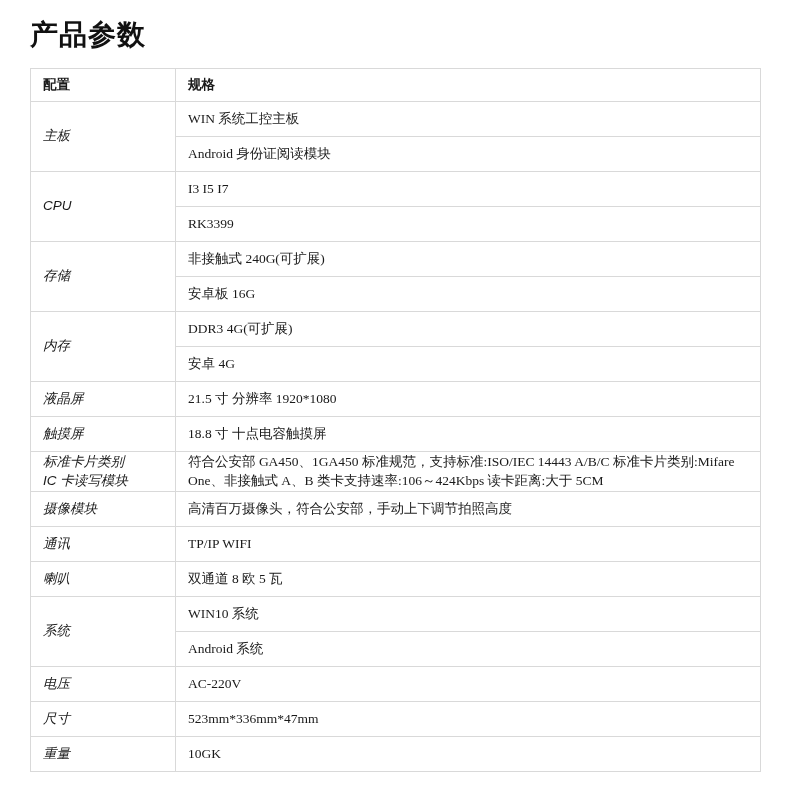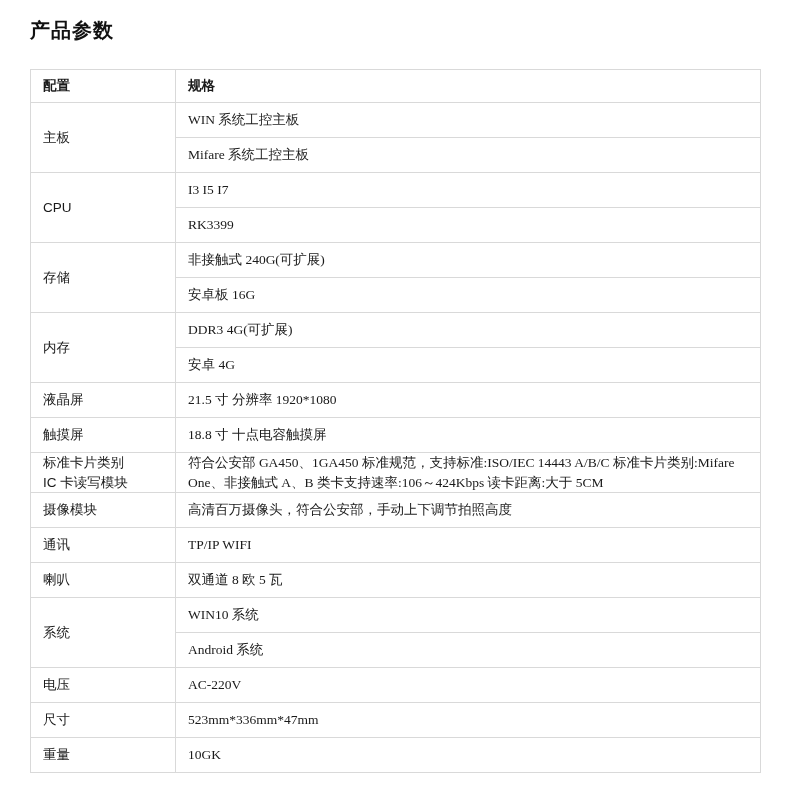--- a/index.html
+++ b/index.html
@@ -15,25 +15,25 @@
     overflow: hidden;
   }
   .page {
     position: relative;
     width: 790px;
     height: 788px;
     box-sizing: border-box;
     padding: 14px 30px 0 30px;
   }
   .page-title {
-    font-size: 20px;
+    font-size: 28px;
     font-weight: bold;
     letter-spacing: 1px;
     color: #111111;
-    margin: 4px 0 27px 0;
+    margin: 4px 0 16px 0;
     line-height: 1.2;
   }
   table.spec {
     width: 730px;
     border-collapse: collapse;
     table-layout: fixed;
     font-size: 13.5px;
     border-radius: 22px;
   }
   table.spec col.c1 { width: 145px; }
@@ -48,20 +48,21 @@
     color: #1a1a1a;
     line-height: 1.45;
   }
   table.spec th {
     font-weight: bold;
     height: 32px;
     font-size: 13.5px;
   }
   td.label {
     height: 34px;
+    font-style: italic;
   }
   td.value {
     height: 34px;
     font-family: Liberation Serif, serif;
   }
   td.multi {
     line-height: 1.6;
     padding-top: 6px;
     padding-bottom: 6px;
   }
@@ -81,21 +82,21 @@
       <tr>
         <th>配置</th>
         <th>规格</th>
       </tr>
 
       <tr>
         <td class="label" rowspan="2">主板</td>
         <td class="value">WIN 系统工控主板</td>
       </tr>
       <tr>
-        <td class="value">Mifare 系统工控主板</td>
+        <td class="value">Android 身份证阅读模块</td>
       </tr>
 
       <tr>
         <td class="label" rowspan="2">CPU</td>
         <td class="value">I3 I5 I7</td>
       </tr>
       <tr>
         <td class="value">RK3399</td>
       </tr>
 

